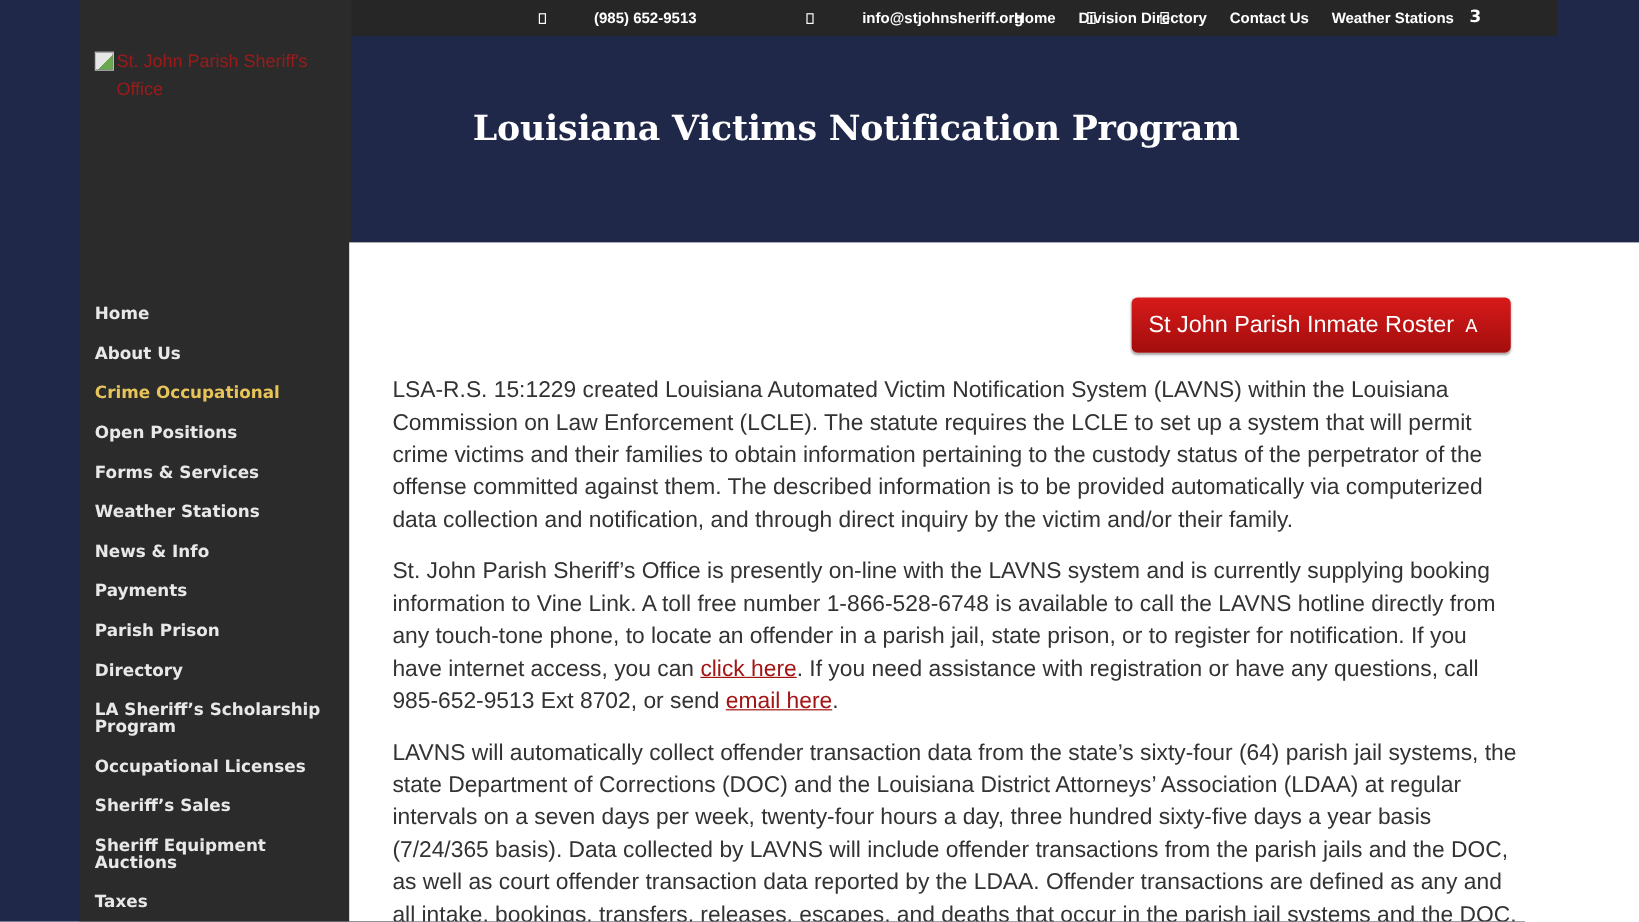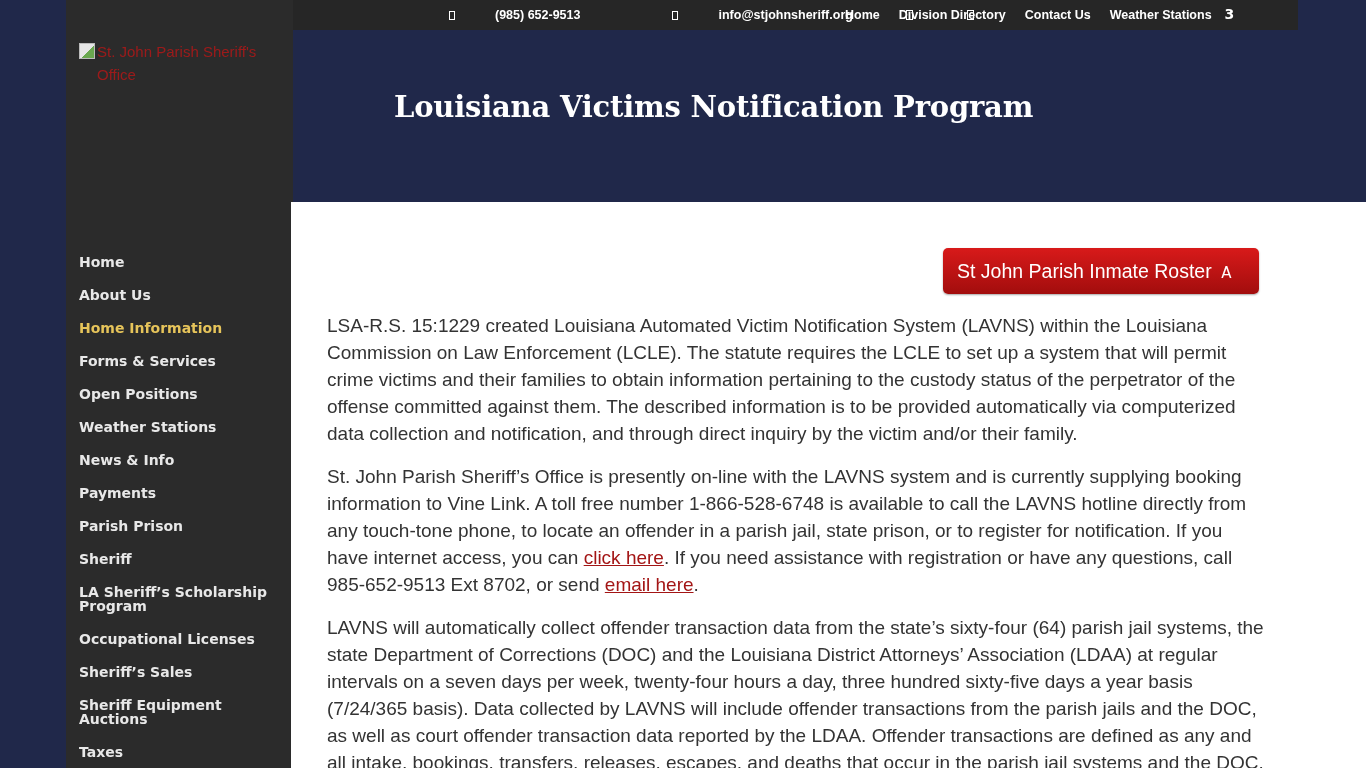--- a/index.html
+++ b/index.html
@@ -163,28 +163,28 @@
 <body>
 
 <aside class="sidebar">
   <div class="logo">
     <span class="broken-img"></span>
     <span class="alt-text">St. John Parish Sheriff's Office</span>
   </div>
   <ul class="side-nav">
     <li>Home</li>
     <li>About Us</li>
-    <li class="active">Home Information</li>
+    <li class="active">Crime Occupational</li>
+    <li>Open Positions</li>
     <li>Forms &amp; Services</li>
-    <li>Open Positions</li>
     <li>Weather Stations</li>
     <li>News &amp; Info</li>
     <li>Payments</li>
     <li>Parish Prison</li>
-    <li>Sheriff</li>
+    <li>Directory</li>
     <li>LA Sheriff’s Scholarship Program</li>
     <li>Occupational Licenses</li>
     <li>Sheriff’s Sales</li>
     <li>Sheriff Equipment Auctions</li>
     <li>Taxes</li>
 
   </ul>
 </aside>
 <span class="side-marker">3</span>
 

